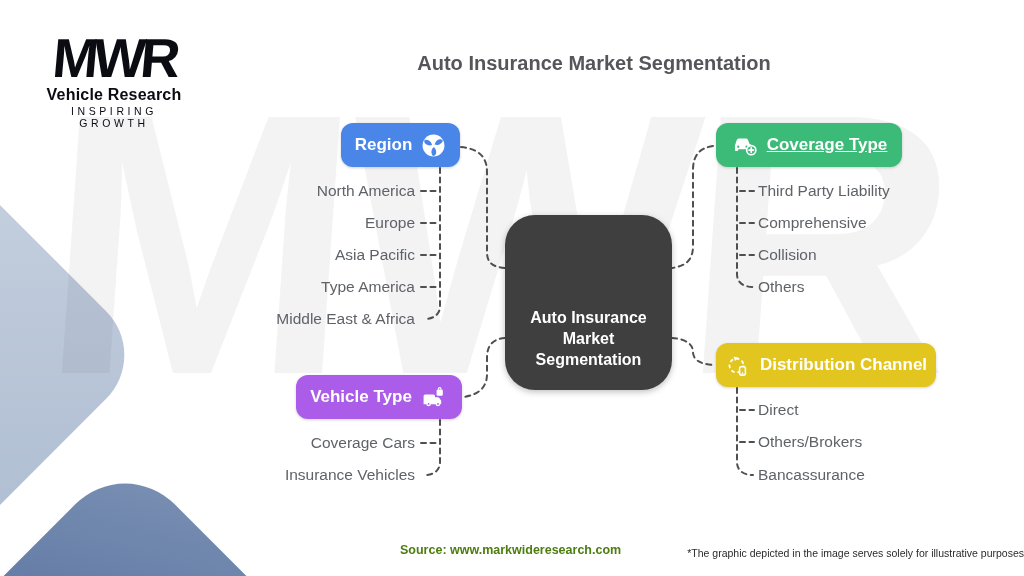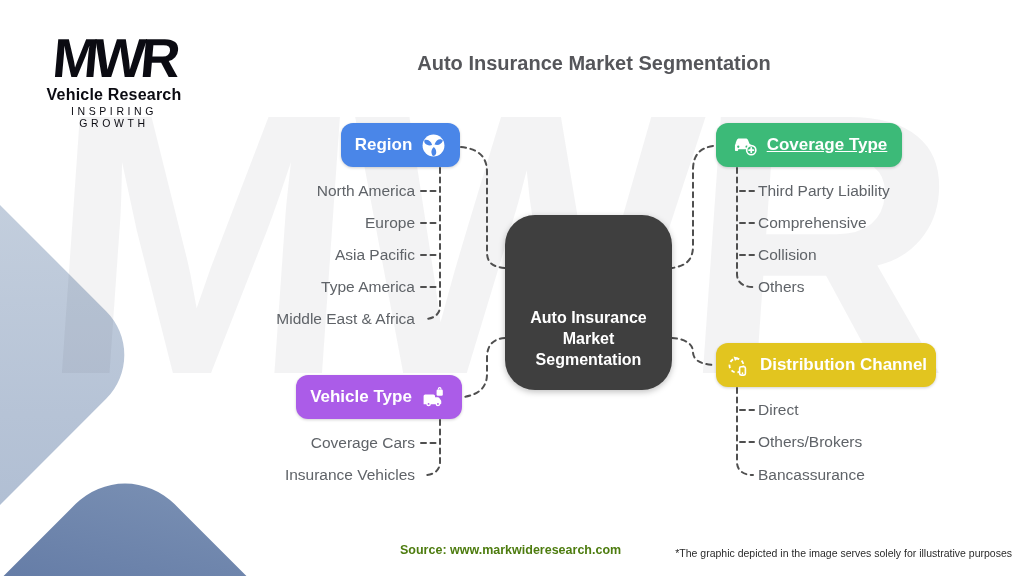--- a/index.html
+++ b/index.html
@@ -58,21 +58,21 @@
     position:absolute;z-index:3;left:505px;top:215px;width:167px;height:175px;
     border-radius:30px;box-shadow:0 2px 6px rgba(0,0,0,.25);
     display:flex;flex-direction:column;justify-content:flex-end;align-items:center;
     padding-bottom:20px;box-sizing:border-box;
   }
   .center-box .center-label{
     width:118px;text-align:center;color:#fff;font-size:16px;font-weight:700;line-height:21px;
   }
   
   .footer-source{position:absolute;z-index:3;left:400px;top:543px;font-size:12.5px;font-weight:700;color:#4d7c0f;}
-  .footer-disclaimer{position:absolute;z-index:3;right:12px;top:547px;font-size:10.5px;color:#2b2b2b;}
+  .footer-disclaimer{position:absolute;z-index:3;right:0;top:547px;font-size:10.5px;color:#2b2b2b;}
 </style>
 </head>
 <body>
 
 <div id="canvas">
 
   <div class="bg-shape light"></div>
   <div class="bg-shape dark"></div>
   <div class="watermark">MWR</div>
 

